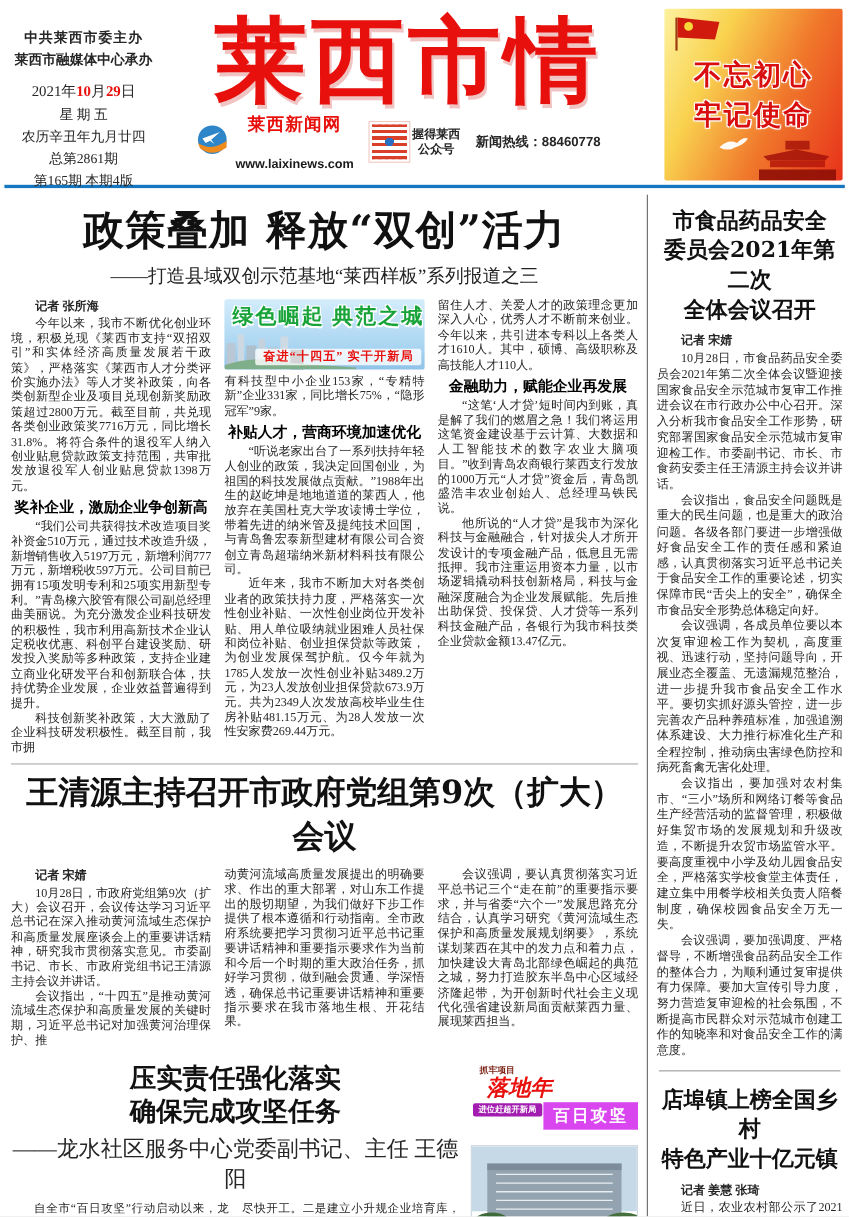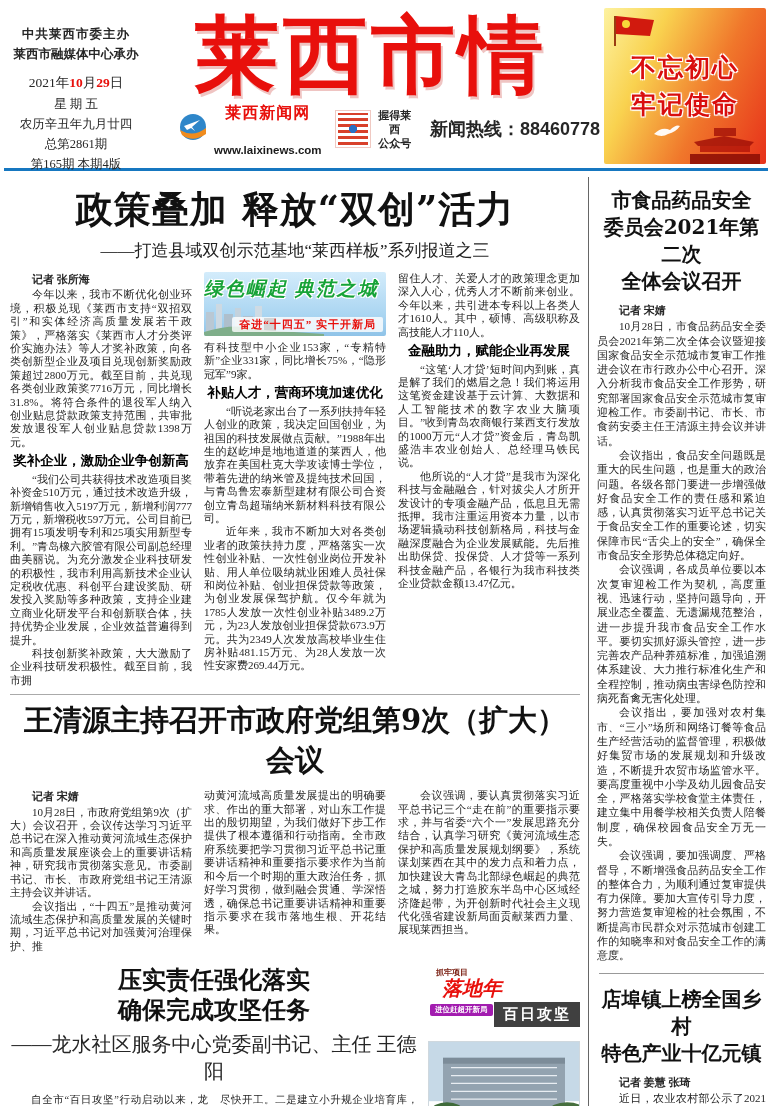--- a/index.html
+++ b/index.html
@@ -23,21 +23,21 @@
   .site-text { display:flex; flex-direction:column; align-items:center;gap:20px; }
   .site-name { color:#e8100c; font-weight:bold; font-size:16px; font-family:"Liberation Sans",sans-serif; letter-spacing:1px; }
   .site-url { font-size:11.5px; font-weight:bold; color:#1a1a1a; font-family:"Liberation Sans",sans-serif; }
   .qr { display:flex; align-items:center; gap:3px; }
   .qr-box { width:36px; height:36px; border:2px solid #fff; outline:1px solid #f0c9c2;
             background:
               radial-gradient(circle at 50% 50%, #2b6fc2 0 4px, transparent 4px),
               repeating-linear-gradient(0deg,#d8402a 0 3px,#fff 3px 6px),
               repeating-linear-gradient(90deg,#d8402a 0 3px,#fff 3px 6px); }
   .qr-label { font-size:11px; font-weight:bold; line-height:1.3; text-align:center; }
-  .hotline { font-size:18px; font-weight:bold; font-family:"Liberation Sans",sans-serif; white-space:nowrap;text-align:center; }
+  .hotline { font-size:12px; font-weight:bold; font-family:"Liberation Sans",sans-serif; white-space:nowrap;text-align:center; }
   .slogan { width:162px; height:156px; flex:none; margin-left:4px; position:relative; border-radius:2px; overflow:hidden;
             background:linear-gradient(115deg,#fdf2a0 0%,#f9d24f 28%,#f0772b 62%,#e7311a 100%);
             display:flex; flex-direction:column; justify-content:center; align-items:center; gap:4px; }
   .slogan-text { font-size:25px; font-weight:900; color:#d90e0e; letter-spacing:2px; z-index:2;
                  text-shadow:0 0 3px #fff,1px 1px 0 #fff,-1px -1px 0 #fff,1px -1px 0 #fff,-1px 1px 0 #fff; }
   .slogan svg { position:absolute; }
 
   .blue-rule { height:3px; background:#1677c0; margin:0 4px; }
 
   
@@ -52,23 +52,23 @@
   .lead-subtitle { text-align:center; font-size:17px; margin:2px 0 10px; color:#222; }
   .cols { display:flex; gap:12px; }
   .col { flex:1; min-width:0; font-size:11px; line-height:1.22; text-align:justify; }
   .col p, .sb-body p { margin:0; text-indent:2em; }
   .col p.cont, .sb-body p.cont { text-indent:0; }
   .col p.byline, .sb-body p.byline { text-indent:2em; font-weight:bold; margin:1px 0 2px; }
   .col h3.h { font-size:13.5px; text-align:center; margin:4px 0 3px; font-weight:900; color:#000; }
 
   .banner { height:64px; position:relative; margin-bottom:5px; border-radius:2px; overflow:hidden;
             background:linear-gradient(180deg,#d3ecfb 0%,#a8d4f1 70%,#8fc3e8 100%); }
-  .banner-main { position:absolute; top:5px; left:0; right:0; text-align:left; font-size:19px; font-weight:900;
+  .banner-main { position:absolute; top:5px; left:0; right:0; text-align:right; font-size:19px; font-weight:900;
                  color:#17a338; letter-spacing:2px; z-index:2;
-                 text-shadow:1px 1px 0 #fff,-1px -1px 0 #fff,1px -1px 0 #fff,-1px 1px 0 #fff;font-style:italic; }
+                 text-shadow:1px 1px 0 #fff,-1px -1px 0 #fff,1px -1px 0 #fff,-1px 1px 0 #fff; }
   .banner-sub { position:absolute; right:3px; bottom:4px; background:rgba(255,255,255,.8); padding:1px 7px;
                 font-size:11px; font-weight:900; color:#e8100c; letter-spacing:1px; border-radius:2px; z-index:2; }
 
   .hrule { border:none; border-top:1px solid #aaa; margin:7px 0 2px; }
 
   
   .second-headline { font-size:29px; font-weight:900; text-align:center; margin:6px 0 8px;
                      font-family:"DejaVu Serif",serif; color:#111; }
 
   
@@ -79,21 +79,21 @@
   .third-sub { text-align:center; font-size:20px; margin:6px 0 9px; }
   .third-cols { display:flex; gap:12px; }
   .third-cols .col { font-size:10.5px; line-height:1.22; }
   .third-rail { width:152px; flex:none; display:flex; flex-direction:column; gap:10px; padding-top:4px; }
   .badge { height:64px; position:relative; }
   .badge-top { font-size:8px; font-weight:bold; color:#7a1f12; margin-left:8px; }
   .badge-script { font-size:20px; font-weight:900; font-style:italic; color:#e8100c; line-height:1;
                   margin-left:14px; font-family:"DejaVu Serif",serif; }
   .badge-ribbon { display:inline-block; background:#a21caf; color:#fff; font-size:7.5px; font-weight:bold;
                   padding:1px 5px; border-radius:2px; margin-left:2px; margin-top:2px; }
-  .badge-blue { position:absolute; right:0; bottom:4px; background:#404040; color:#fff; font-size:15px;
+  .badge-blue { position:absolute; right:0; bottom:4px; background:#d946ef; color:#fff; font-size:15px;
                 font-weight:900; padding:3px 9px; letter-spacing:2px; font-family:"Liberation Sans",sans-serif;margin-left:28px; }
   .photo { height:146px; border:1px solid #cfd8de; }
   .photo svg { display:block; width:100%; height:100%; }
 
   
   .sb-title { font-size:20px; font-weight:900; text-align:center; line-height:1.35; margin:12px 0 8px;
               font-family:"DejaVu Serif",serif; color:#111; }
   .sb-body { font-size:11px; line-height:1.3; text-align:justify; }
   .sb-divider { border:none; border-top:1px solid #999; margin:10px 2px 2px; }
 </style>

